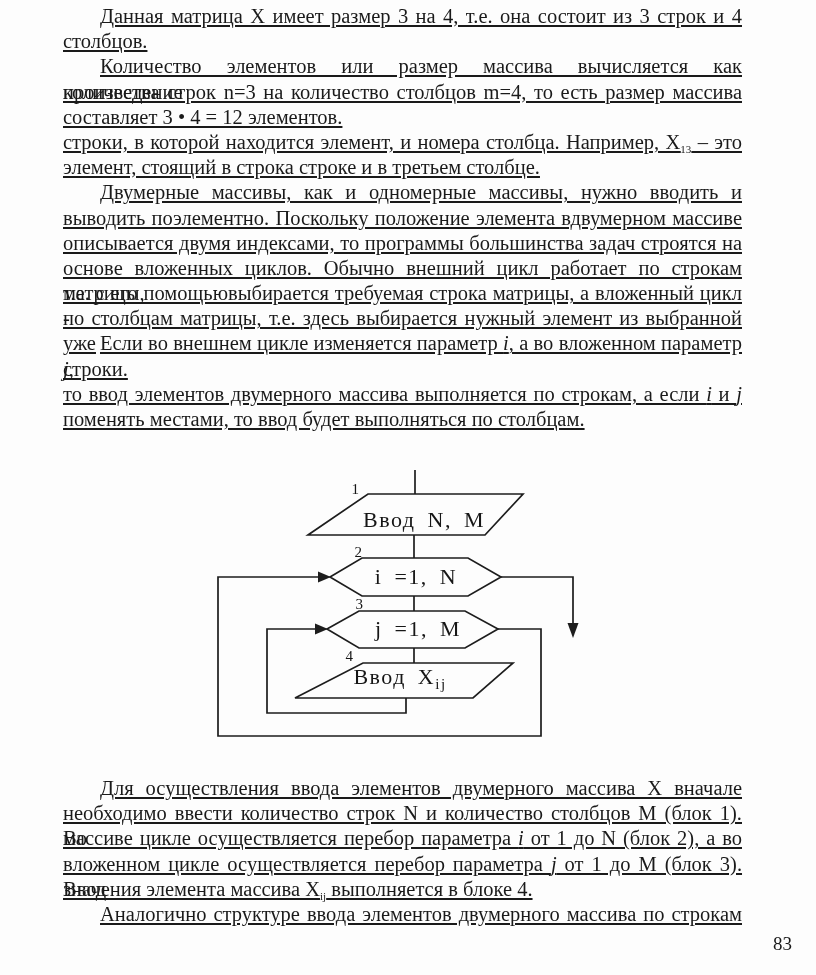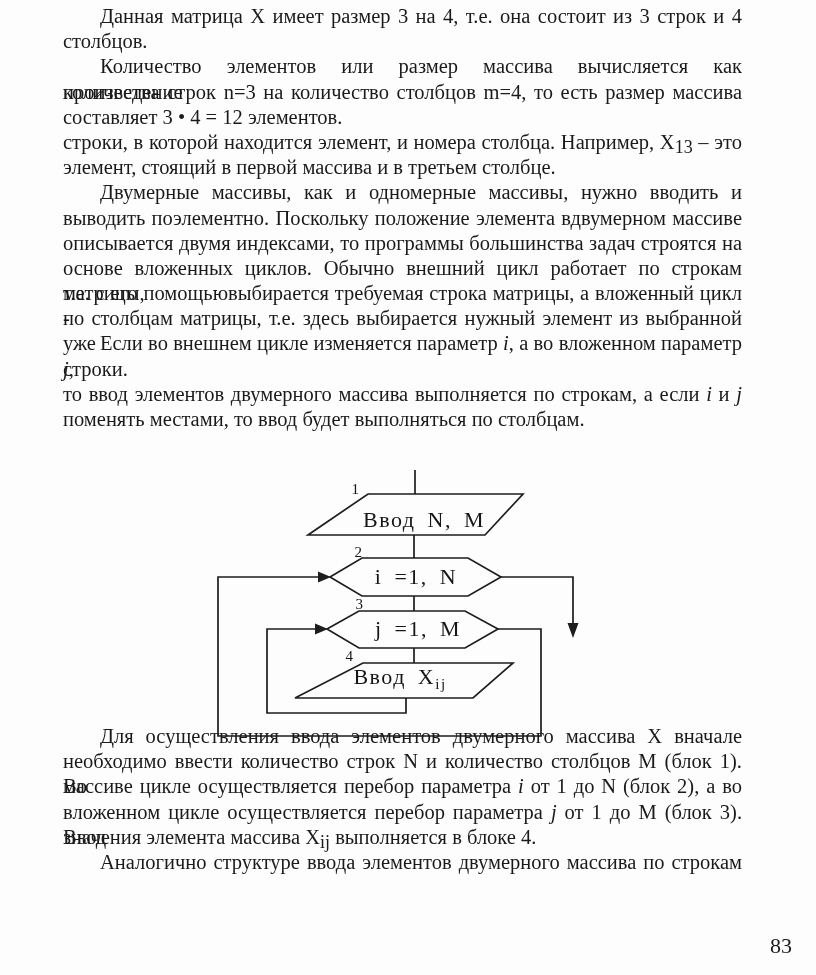--- a/index.html
+++ b/index.html
@@ -4,32 +4,32 @@
 <style>
   html,body { margin:0; padding:0; background:#e8e8e8; }
   .page {
     position:relative; width:816px; height:975px; margin:0 auto;
     background:#fdfdfd; overflow:hidden;
     font-family:"Liberation Serif","DejaVu Serif",serif;
     color:#1a1a1a;
   }
   .textblock { position:absolute; left:63px; width:679px; }
   .tb1 { top:4px; }
-  .tb2 { top:724px; }
+  .tb2 { top:776px; }
   .line {
     height:25.2px; line-height:25.2px; font-size:20.5px;
-    text-align:justify; text-align-last:justify;
+    text-align:justify; text-align-last:justify;text-decoration:underline;
   }
   .line.last { text-align-last:left; }
   .line.ind  { text-indent:37px; }
   .it { font-style:italic; }
-  sub.idx { font-size:18px; line-height:0; vertical-align:-4px; }
+  sub.idx { font-size:11px; line-height:0; vertical-align:-4px; }
   .pagenum {
     position:absolute; top:933px; left:63px; width:729px;
-    text-align:right; font-size:22px;
+    text-align:right; font-size:19px;
   }
   .flow { position:absolute; left:0; top:468px; }
   .flow text {
     font-family:"Liberation Serif","DejaVu Serif",serif;
     fill:#161616;
   }
   .flow .blab { font-size:22px; letter-spacing:1.5px; word-spacing:5px; }
   .flow .bnum { font-size:15px; }
   .flow .ln   { stroke:#1d1d1d; stroke-width:1.7; fill:none; }
   .flow .ar   { fill:#1d1d1d; stroke:none; }
@@ -41,21 +41,21 @@
 
   <div class="textblock tb1">
     <div class="line ind">Данная матрица Х имеет размер 3 на 4, т.е. она состоит из 3 строк и 4</div>
     <div class="line last">столбцов.</div>
 
     <div class="line ind">Количество элементов или размер массива вычисляется как произведение</div>
     <div class="line">количества строк n=3 на количество столбцов m=4, то есть размер массива</div>
     <div class="line last">составляет 3 • 4 = 12 элементов.</div>
 
     <div class="line"><span>строки, в которой находится элемент, и номера столбца. Например, Х</span><sub class="idx">13</sub><span> – это</span></div>
-    <div class="line last">элемент, стоящий в первой массива и в третьем столбце.</div>
+    <div class="line last">элемент, стоящий в строка строке и в третьем столбце.</div>
 
     <div class="line ind">Двумерные массивы, как и одномерные массивы, нужно вводить и</div>
     <div class="line">выводить поэлементно. Поскольку положение элемента вдвумерном массиве</div>
     <div class="line">описывается двумя индексами, то программы большинства задач строятся на</div>
     <div class="line">основе вложенных циклов. Обычно внешний цикл работает по строкам матрицы,</div>
     <div class="line">т.е. с его помощьювыбирается требуемая строка матрицы, а вложенный цикл -</div>
     <div class="line">по столбцам матрицы, т.е. здесь выбирается нужный элемент из выбранной уже</div>
     <div class="line ind"><span>Если во внешнем цикле изменяется параметр </span><span class="it">i</span><span>, а во вложенном параметр </span><span class="it">j</span><span>,</span></div>
 
     <div class="line last">строки.</div>

